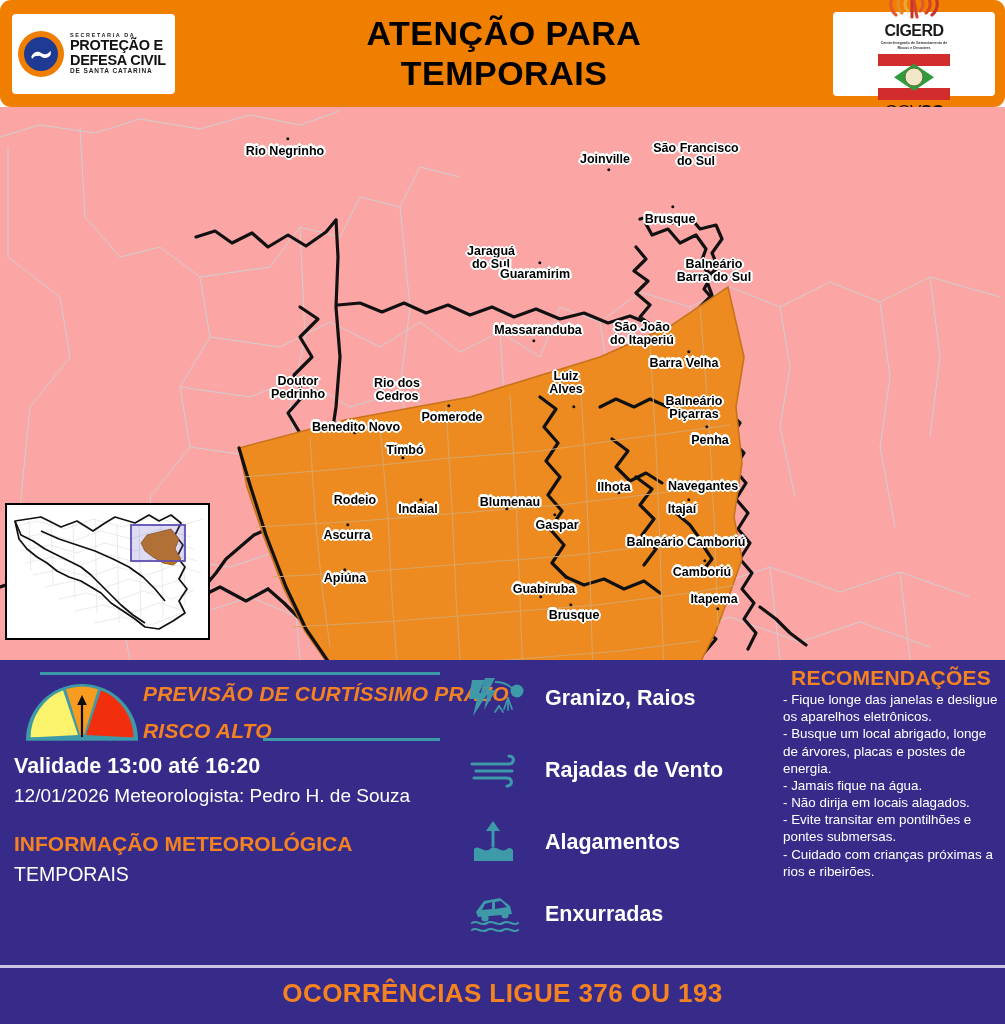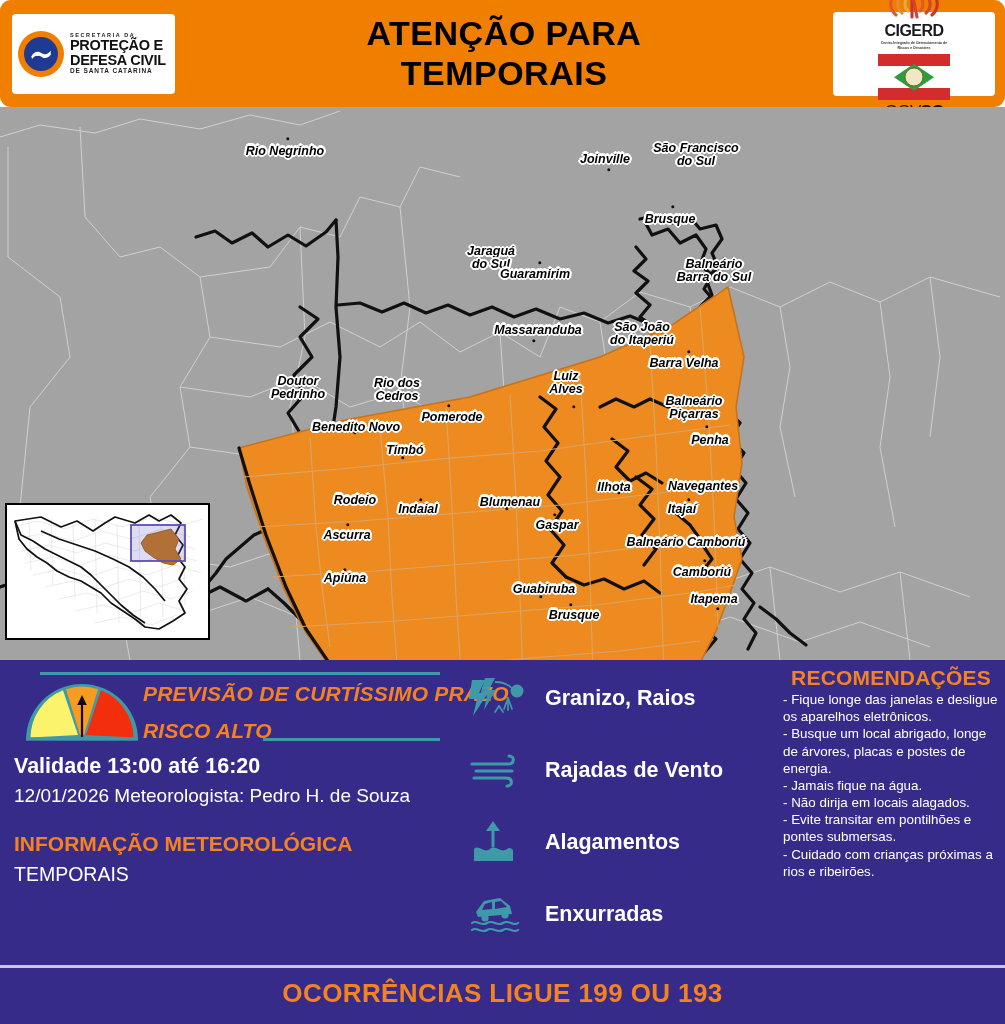--- a/index.html
+++ b/index.html
@@ -71,21 +71,21 @@
   #header-title {
     flex:1; text-align:center; color:#000;
     font-size:34px; font-weight:bold; line-height:1.15;
     letter-spacing:0.5px;
     padding:0 4px;
   }
 
   
   #map {
     position:absolute; left:0; top:107px; width:1005px; height:553px;
-    background:#a3a3a3; overflow:hidden;font-style:italic;
+    background:#fca5a5; overflow:hidden;
   }
   #map svg { position:absolute; left:0; top:0; }
   .city-label {
     position:absolute;
     font-size:12.5px; font-weight:bold; color:#000;
     line-height:1.03;
     white-space:pre;
     text-shadow:
       1.6px 0 0 #fff, -1.6px 0 0 #fff, 0 1.6px 0 #fff, 0 -1.6px 0 #fff,
       1.2px 1.2px 0 #fff, -1.2px 1.2px 0 #fff, 1.2px -1.2px 0 #fff, -1.2px -1.2px 0 #fff,
@@ -555,16 +555,16 @@
         <div class="rec-item">- Jamais fique na água.</div>
         <div class="rec-item">- Não dirija em locais alagados.</div>
         <div class="rec-item">- Evite transitar em pontilhões e pontes submersas.</div>
         <div class="rec-item">- Cuidado com crianças próximas a rios e ribeirões.</div>
       </div>
     </div>
   </div>
 
   <div id="footer">
     <div id="footer-rule"></div>
-    <div id="footer-text">OCORRÊNCIAS LIGUE 199 OU 193</div>
+    <div id="footer-text">OCORRÊNCIAS LIGUE 376 OU 193</div>
   </div>
 
 </div>
 
 </body></html>

